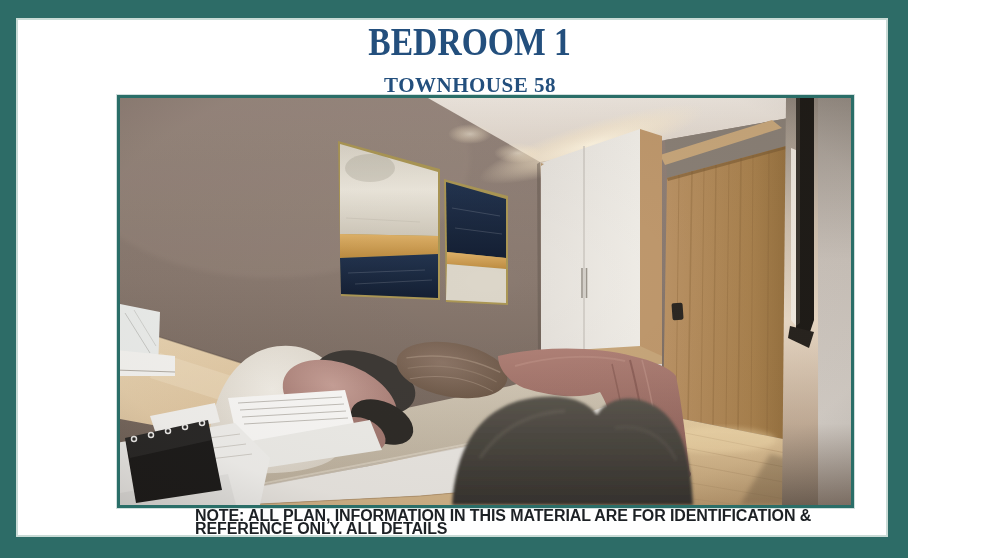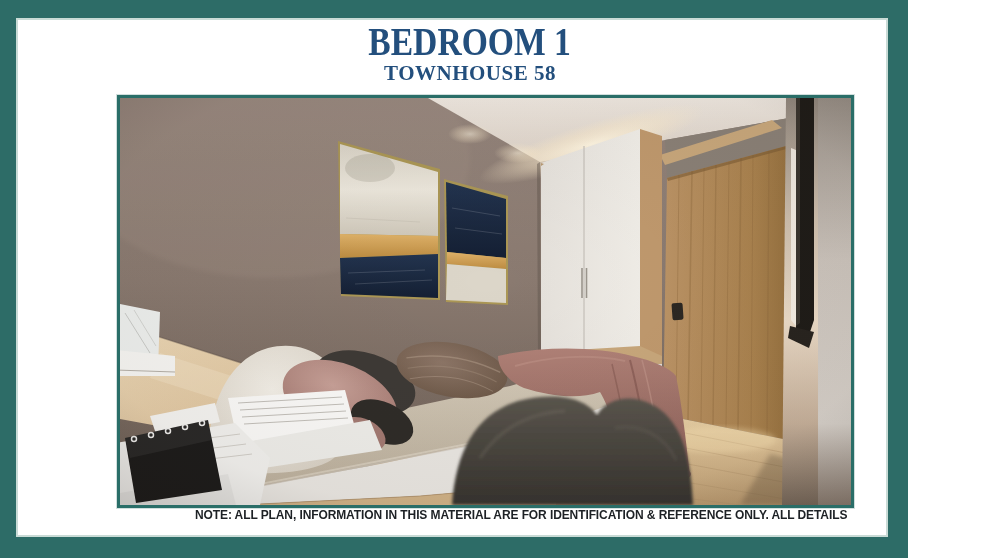--- a/index.html
+++ b/index.html
@@ -5,28 +5,28 @@
   html,body{margin:0;padding:0;background:#ffffff;}
   .page{position:relative;width:908px;height:558px;background:#ffffff;overflow:hidden;
         font-family:"Liberation Sans",sans-serif;}
   .frame{position:absolute;inset:0;border-style:solid;pointer-events:none;
          border-width:18px 20px 21px 16px;
          box-shadow:inset 0 0 0 2px #c9dbd6;}
   .titles{position:absolute;left:100px;top:22px;width:740px;text-align:center;}
   .titles h1{margin:0;font-family:"Liberation Serif",serif;font-weight:bold;
              font-size:40px;line-height:40px;letter-spacing:0;}
   .titles h1 .squeeze{display:inline-block;transform:scaleX(.84);transform-origin:center;}
-  .titles h2{margin:0;font-family:"Liberation Serif",serif;font-weight:bold;
+  .titles h2{margin:12px;font-family:"Liberation Serif",serif;font-weight:bold;
              font-size:21px;line-height:22px;letter-spacing:.5px;}
   .render{position:absolute;left:117px;top:95px;width:737px;height:413px;margin:0;
           border:3px solid #2a6e68;box-sizing:border-box;background:#8b7b71;
           box-shadow:0 0 0 1px rgba(45,108,102,.22);}
   .render svg{display:block;width:731px;height:407px;}
   .note{position:absolute;left:195px;top:509px;margin:0;
-        font-size:12px;font-weight:bold;line-height:13px;letter-spacing:-0.1px;}
+        font-size:16px;font-weight:bold;line-height:13px;letter-spacing:-0.1px;}
 </style>
 </head>
 <body>
 
 <div class="page">
 
   <div class="frame" style="border-color:#2d6c67;"></div>
 
   <div class="titles">
     <h1 style="color:#234f7d;">

